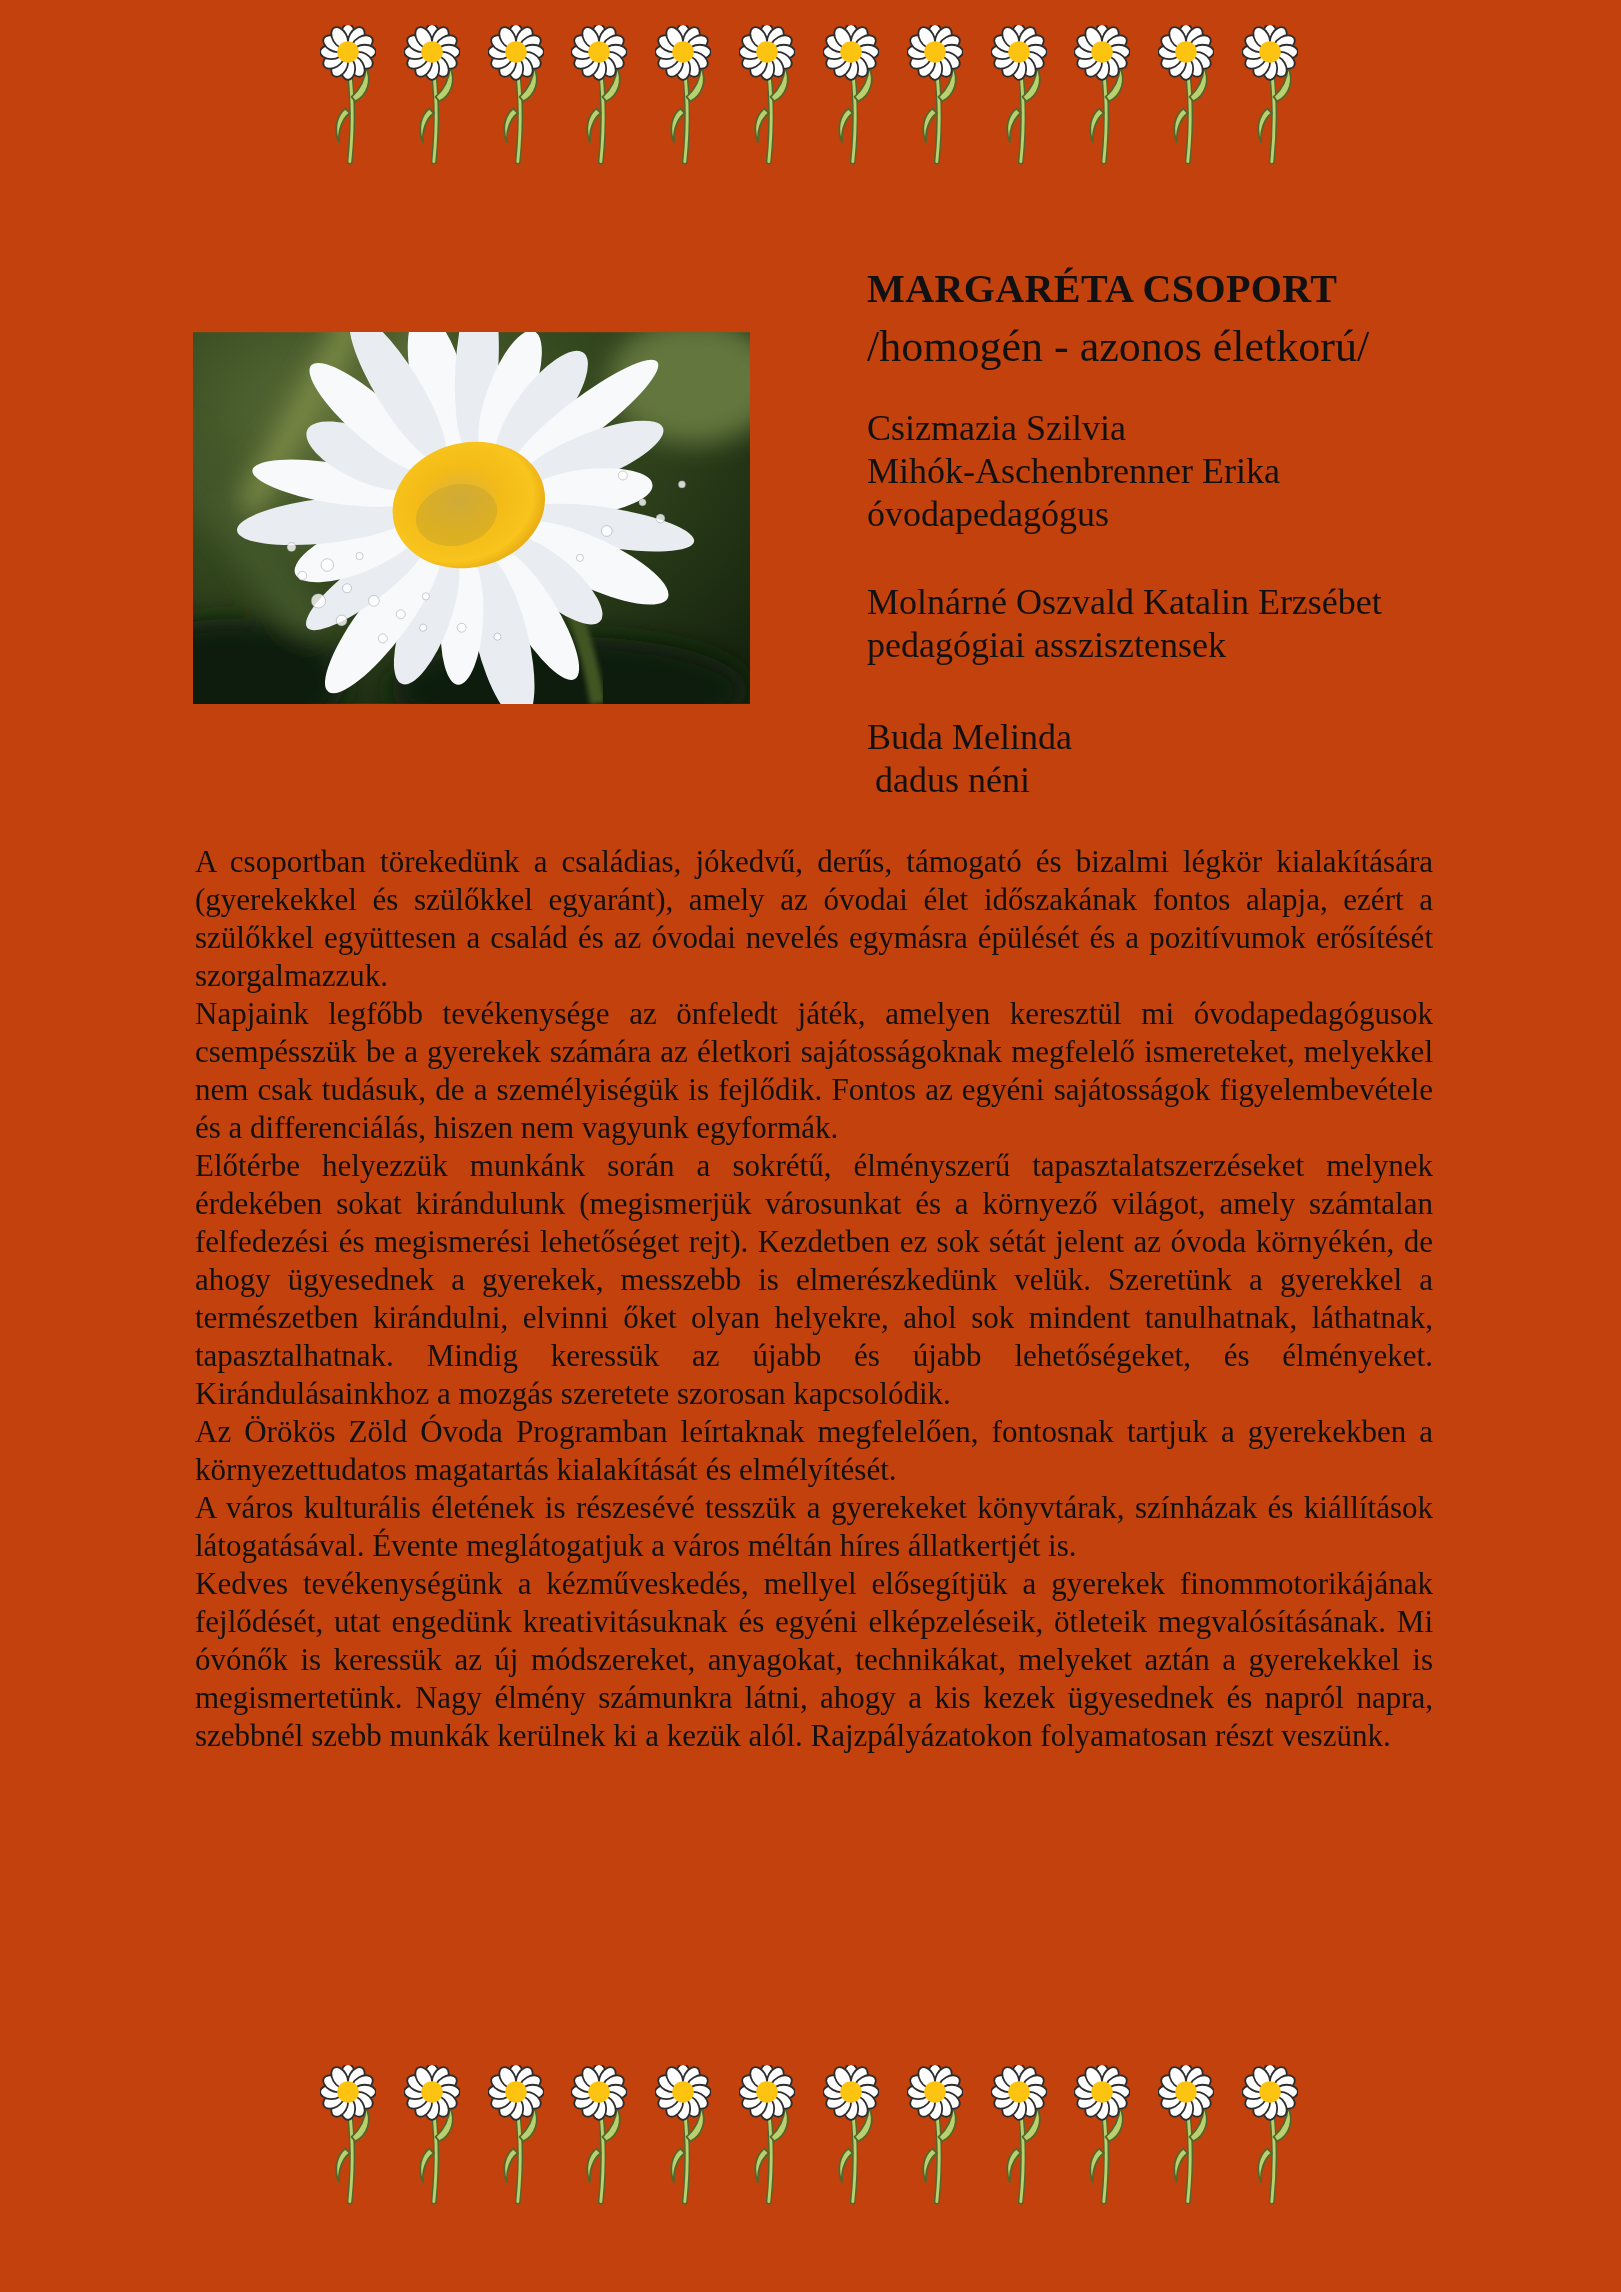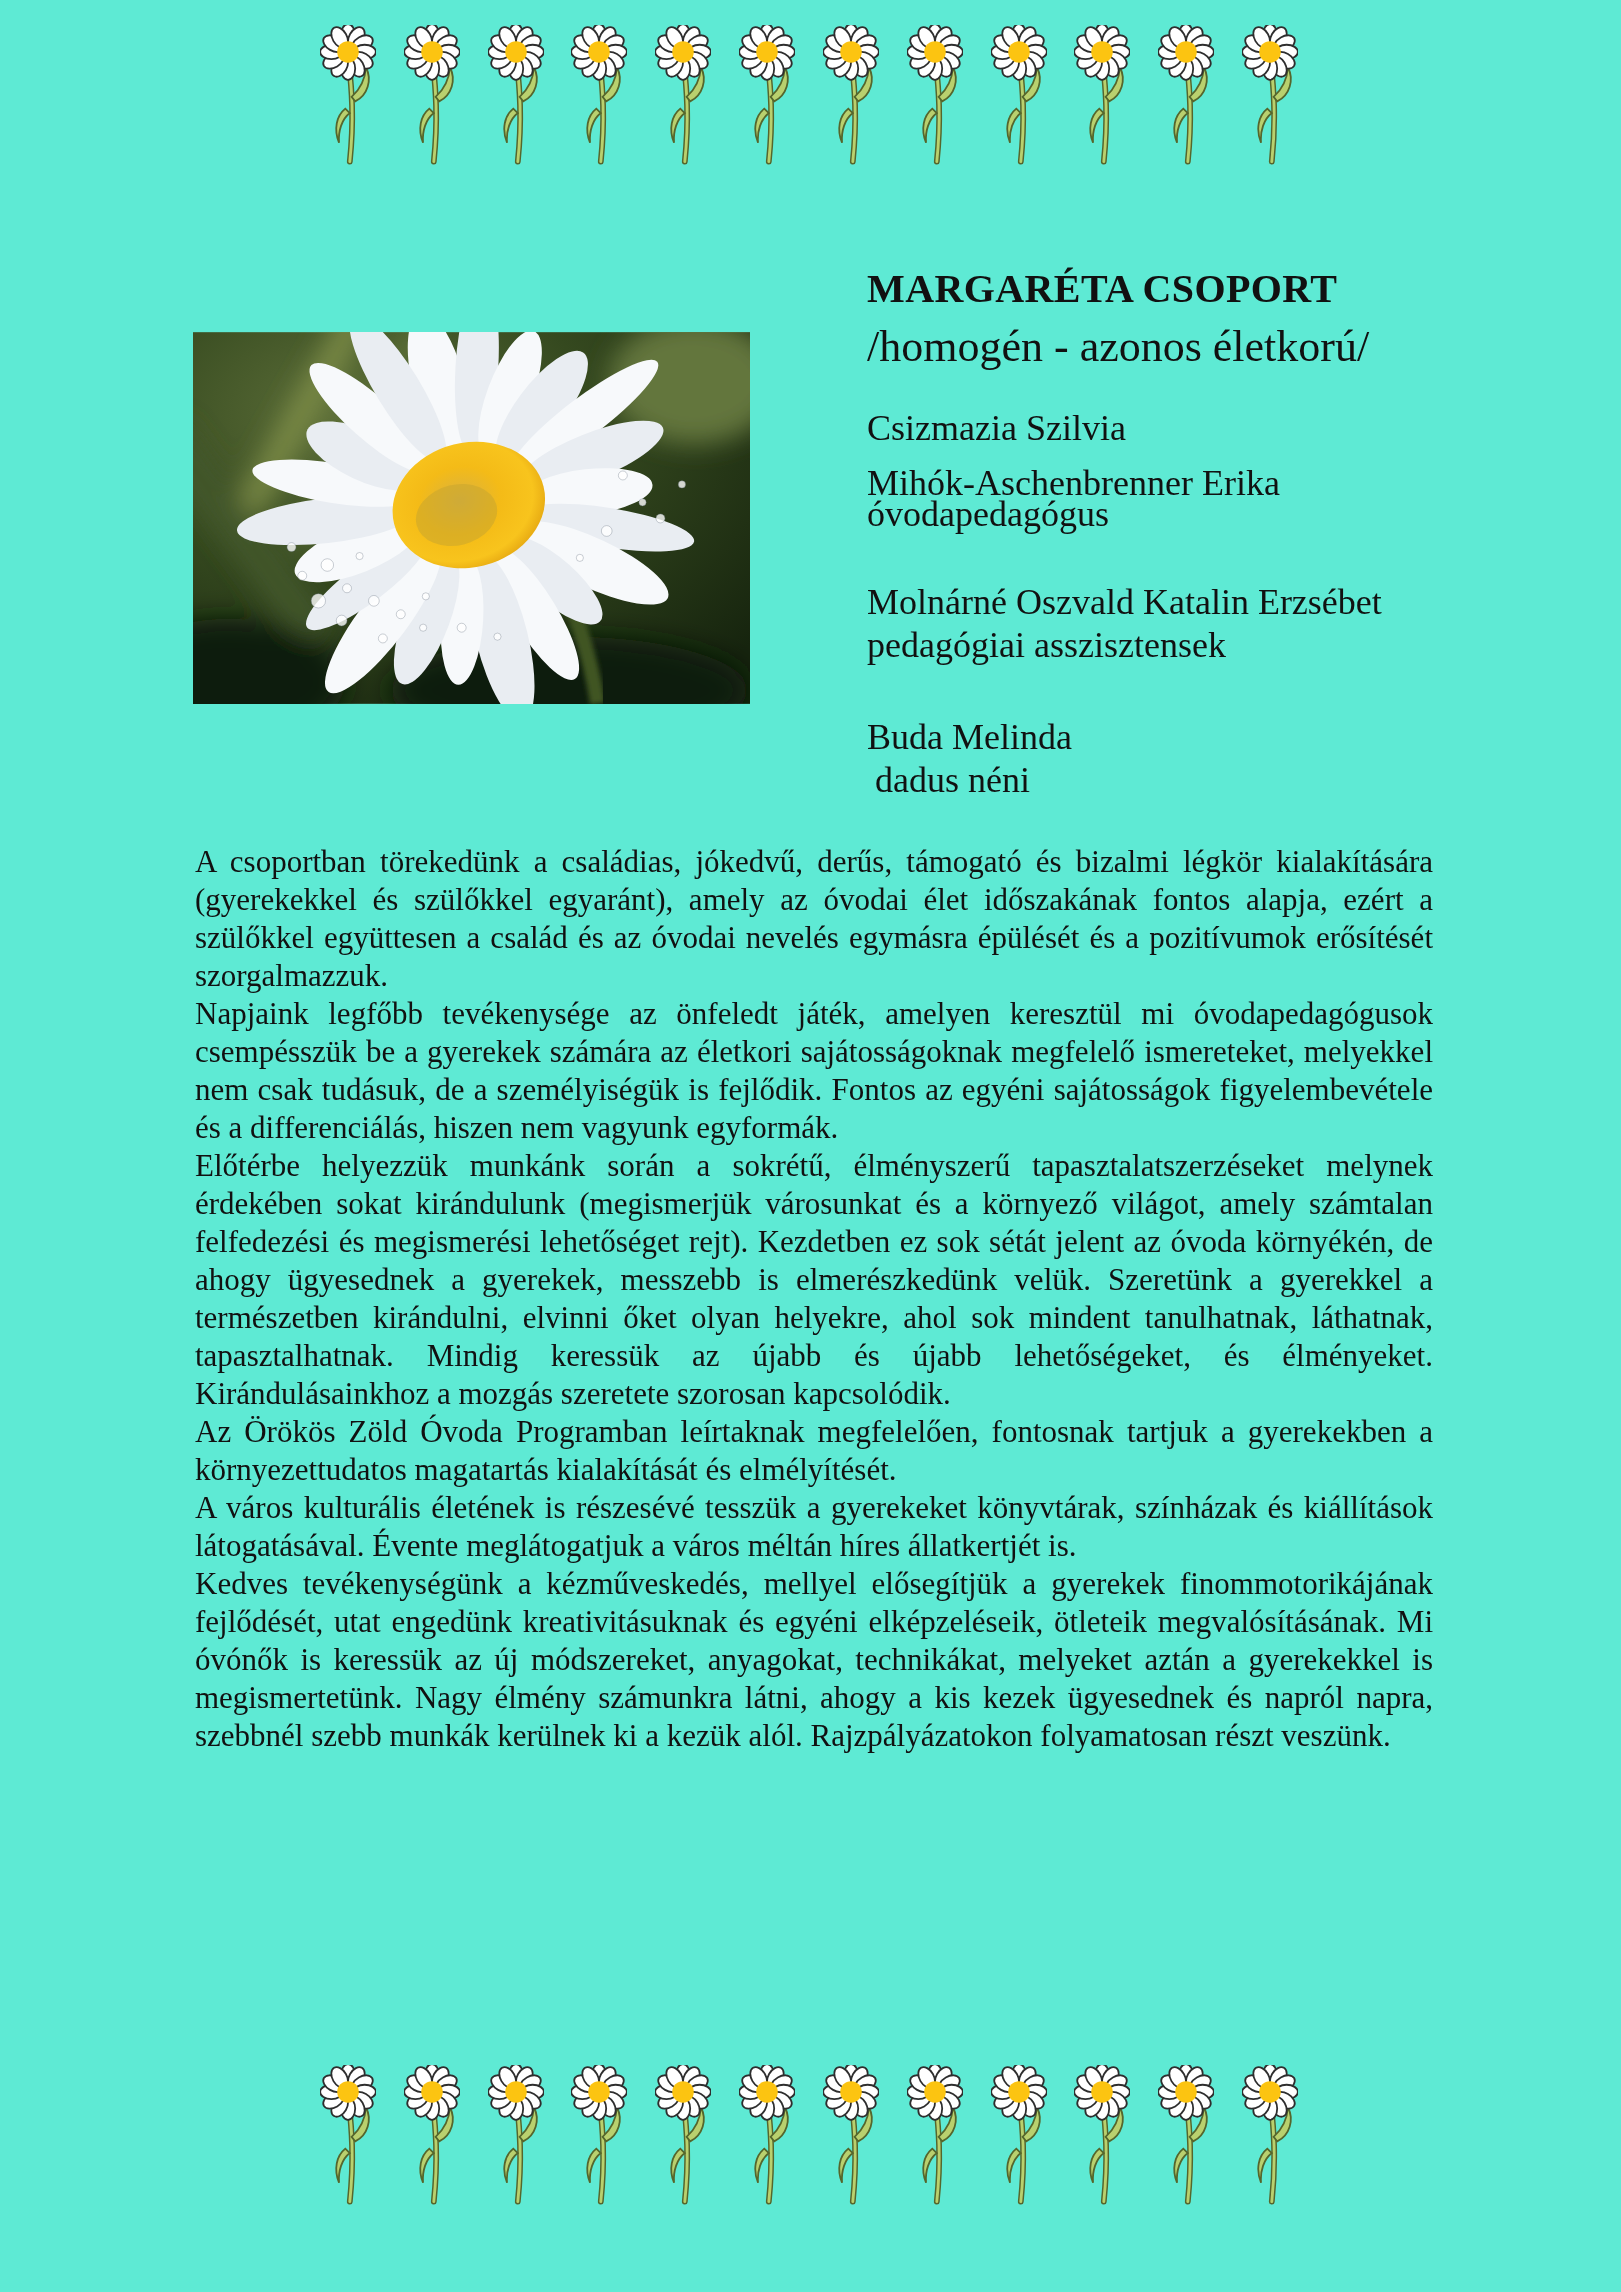--- a/index.html
+++ b/index.html
@@ -1,18 +1,18 @@
 <!DOCTYPE html>
 <html style="font-size:14.3px"><head>
 <meta charset="utf-8">
 <style>
   html,body { margin:0; padding:0; background:#888; }
   #page {
     position:relative; width:1621px; height:2293px;
-    background:#5eead4; overflow:hidden;
+    background:#c2410c; overflow:hidden;
     font-family:"Liberation Serif","DejaVu Serif",serif;
     color:#111;
   }
   
   .flower-row {
     position:absolute; left:320px; width:978px; height:143px;
     display:flex; justify-content:space-between; align-items:flex-start;
   }
   .flower-row.top { top:25px; }
   .flower-row.bottom { top:2065px; }
@@ -23,21 +23,21 @@
     overflow:hidden;
   }
   .photo svg { display:block; width:557px; height:372px; }
   
   .rc { position:absolute; left:867px; white-space:nowrap; }
   .rc.title { top:265px; font-size:40px; font-weight:bold; letter-spacing:0.4px; }
   .rc.subtitle { top:321px; font-size:44px; }
   .rc.name { font-size:36px; font-weight:normal; }
   .rc.role { font-size:36px; }
   .rc.n1a { top:407px; }
-  .rc.n1b { top:450px;margin-top:12px; }
+  .rc.n1b { top:450px; }
   .rc.r1  { top:493px; }
   .rc.n2a { top:581px; }
   .rc.r2  { top:624px; }
   .rc.n3a { top:716px; }
   .rc.r3  { top:759px;margin-left:8px; }
   
   .bodytext {
     position:absolute; left:195px; top:843px; width:1238px;
     font-size:31px; line-height:38px; text-align:justify;
   }

